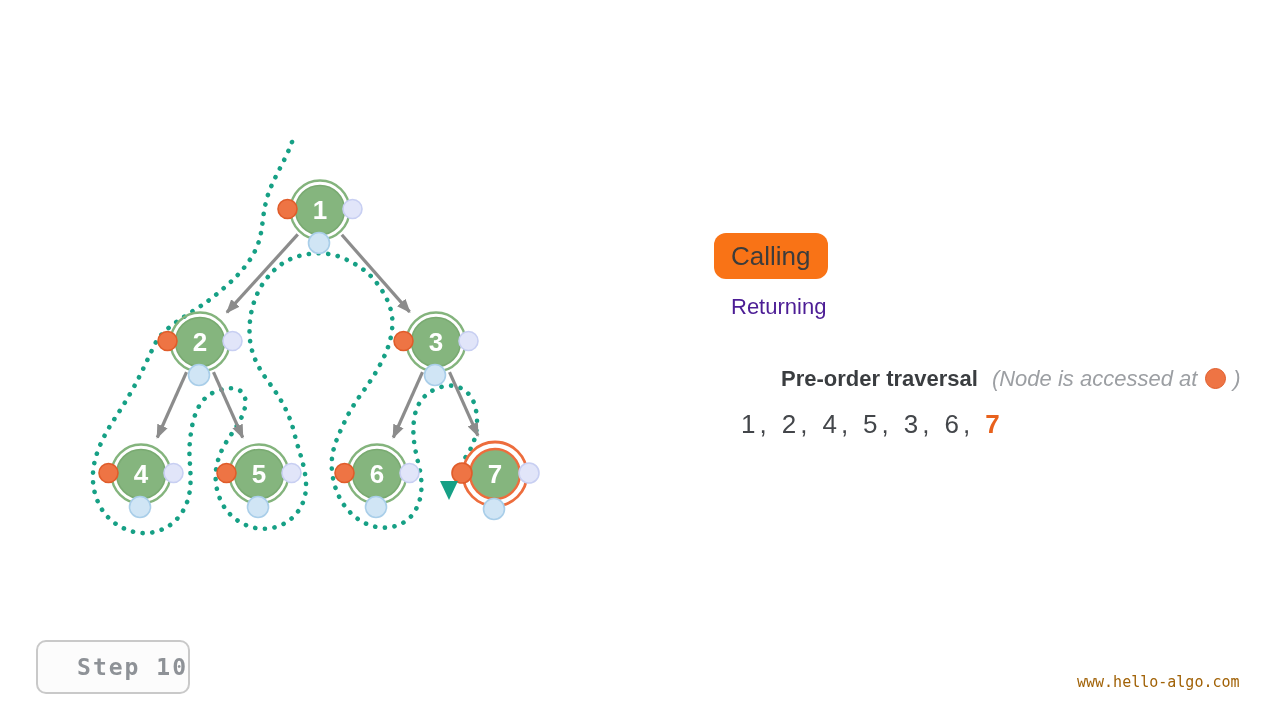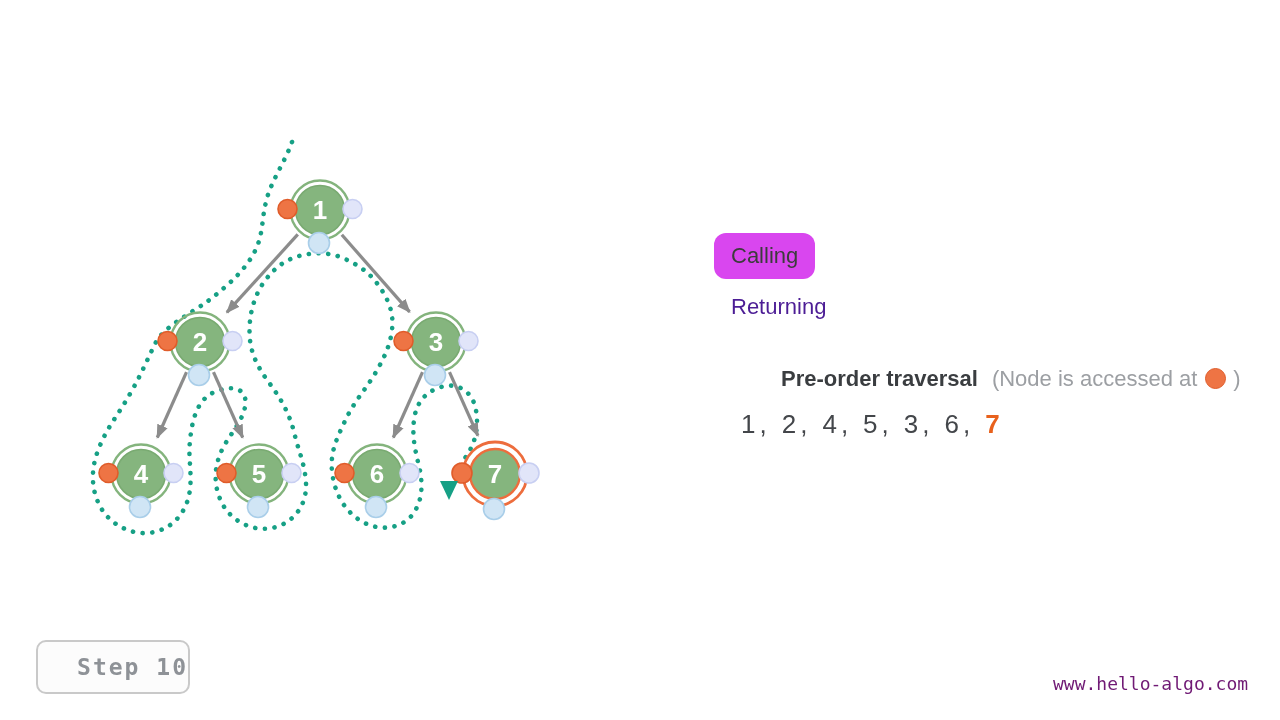--- a/index.html
+++ b/index.html
@@ -17,46 +17,46 @@
   .node.current .body{stroke:#ed6d3d;stroke-width:2.4;}
   .node text{fill:#ffffff;font-size:26px;font-weight:600;text-anchor:middle;
              font-family:"Liberation Sans",sans-serif;}
   .m-pre{fill:#ee7444;stroke:#e05c2a;stroke-width:1.6;}
   .m-post{fill:#e1e5f9;stroke:#c8cff2;stroke-width:1.6;}
   .m-in{fill:#d0e5f5;stroke:#a9cee9;stroke-width:1.6;}
   .cursor{fill:#16a085;}
 
   
   .chip{position:absolute;left:714px;top:233px;height:46px;line-height:46px;
-        padding:0 17px;border-radius:12px;background:#d946ef;color:#3c3c3c;
-        font-size:22px;}
+        padding:0 17px;border-radius:12px;background:#f97316;color:#3c3c3c;
+        font-size:26px;}
   .plainlegend{position:absolute;left:731px;top:292px;height:30px;line-height:30px;
         color:#4c1d95;font-size:22px;}
 
   
   .trav-title{position:absolute;left:733px;top:366px;font-size:22px;white-space:nowrap;}
   .trav-title .bold{font-weight:bold;color:#3a3d40;margin-right:14px;margin-left:48px;}
-  .trav-title .gray{color:#9c9fa3;}
+  .trav-title .gray{color:#9c9fa3;font-style:italic;}
   .dot-inline{display:inline-block;width:19px;height:19px;border-radius:50%;
         background:#ee7444;border:1.5px solid #e05c2a;vertical-align:-3px;margin:0 7px 0 8px;}
 
   .sequence{position:absolute;left:741px;top:409px;font-size:26px;color:#43464a;
         display:flex;align-items:baseline;}
   .sequence .grp{display:inline-flex;align-items:baseline;margin-right:15px;}
   .sequence .comma{margin-left:4px;color:#43464a;}
   .sequence .num.current{color:#e8611c;font-weight:bold;}
 
   
   .step-box{position:absolute;left:36px;top:640px;width:154px;height:54px;
         box-sizing:border-box;border:2px solid #c9c9c9;border-radius:10px;
         background:#fcfcfc;display:flex;align-items:center;justify-content:flex-end;
         font-family:"DejaVu Sans Mono",monospace;font-weight:bold;font-size:23px;
         color:#8e9297;letter-spacing:2px;}
-  .watermark{position:absolute;left:1053px;top:673px;
-        font-family:"DejaVu Sans Mono",monospace;font-size:18px;color:#701a75;}
+  .watermark{position:absolute;left:1077px;top:673px;
+        font-family:"DejaVu Sans Mono",monospace;font-size:15px;color:#a16207;}
 </style>
 </head>
 <body>
 
 <div class="stage">
 
   <svg class="tree" width="620" height="580" viewBox="0 0 620 580">
     <defs>
       <marker id="ah" markerUnits="userSpaceOnUse" markerWidth="14" markerHeight="12" viewBox="0 0 10 8" refX="9" refY="4" orient="auto">
         <path d="M0,0 L10,4 L0,8 Z" fill="#8c8c8c"></path>

